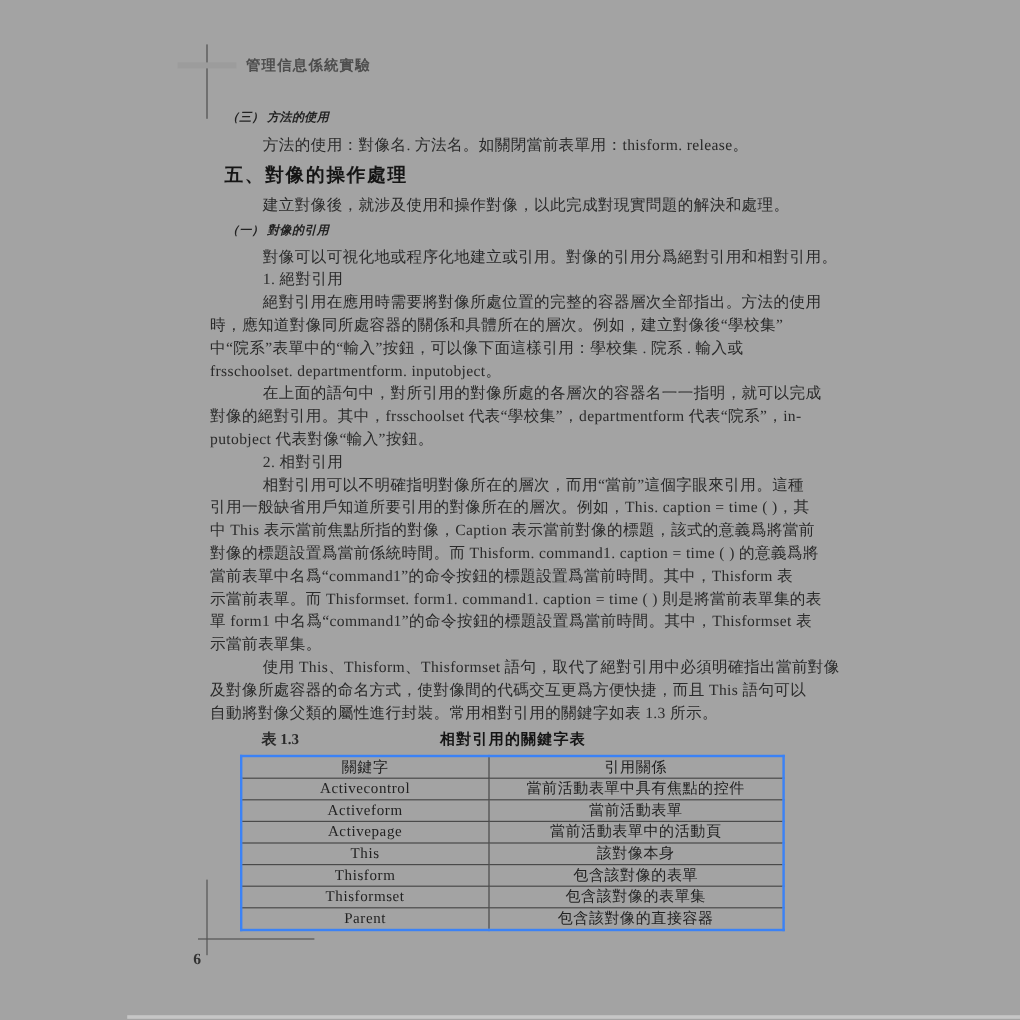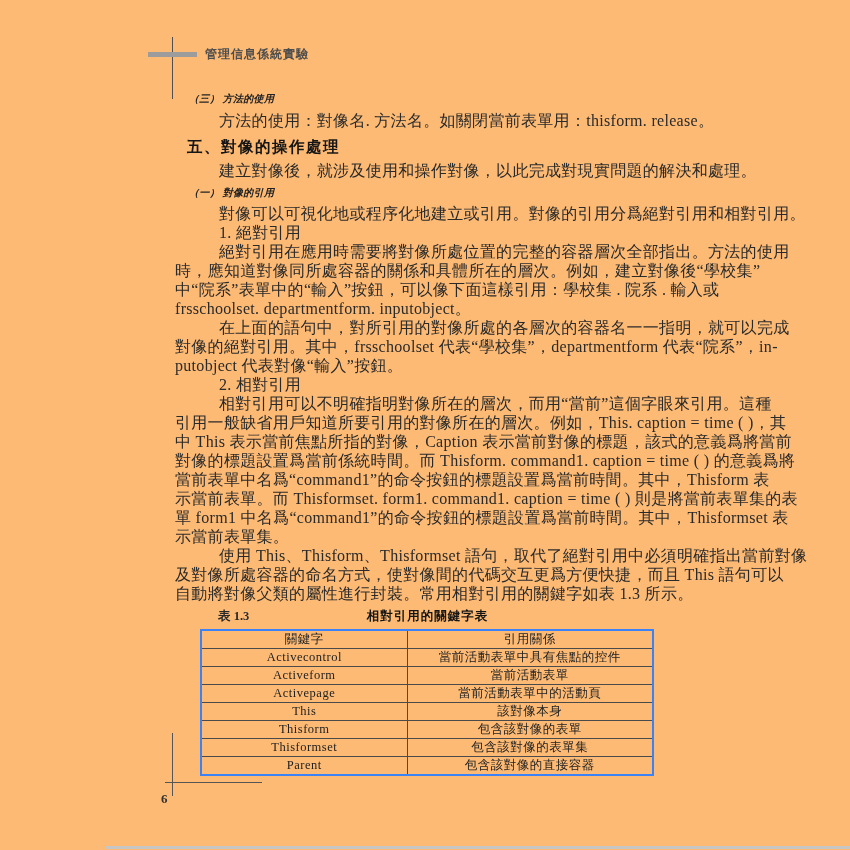--- a/index.html
+++ b/index.html
@@ -2,34 +2,34 @@
 <html><head>
 <meta charset="utf-8">
 <style>
   html,body{margin:0;padding:0;}
   body{
     width:850px;height:850px;position:relative;overflow:hidden;
     background:#fdfdfd;
     font-family:"Liberation Serif", serif;
     color:var(--ink,#2a2a2a);
   }
-  .page{position:absolute;inset:0;background:#fdba74;}
+  .page{position:absolute;inset:0;background:#a3a3a3;}
 
   
   .crop-v-top{position:absolute;left:172px;top:37px;width:1px;height:62px;background:#4f4f4f;}
   .header-bar{position:absolute;left:148px;top:52px;width:49px;height:5px;background:var(--bar,#9c9c9c);}
   .header-title{
     position:absolute;left:205px;top:47px;height:14px;line-height:14px;
     font-family:"Liberation Sans", sans-serif;font-weight:bold;font-size:12px;
     letter-spacing:1px;color:#4d4d4d;
   }
 
   
   .column{position:absolute;left:175px;top:88px;width:552px;}
-  .ln{position:relative;font-size:16px;letter-spacing:0.3px;white-space:nowrap;}
+  .ln{position:relative;font-size:13px;letter-spacing:0.3px;white-space:nowrap;}
   .kai{height:22px;line-height:22px;padding-left:14px;font-style:italic;font-weight:bold;font-size:10px;color:#222;}
   .t1{height:22px;line-height:22px;padding-left:44px;}
   .bold{
     height:26px;line-height:26px;margin-top:2px;padding-left:12px;
     font-family:"Liberation Sans", sans-serif;font-weight:bold;font-size:15.5px;
     letter-spacing:1.5px;color:#151515;
   }
   .p{height:19px;line-height:19px;}
   .pi{height:19px;line-height:19px;padding-left:44px;}
 

